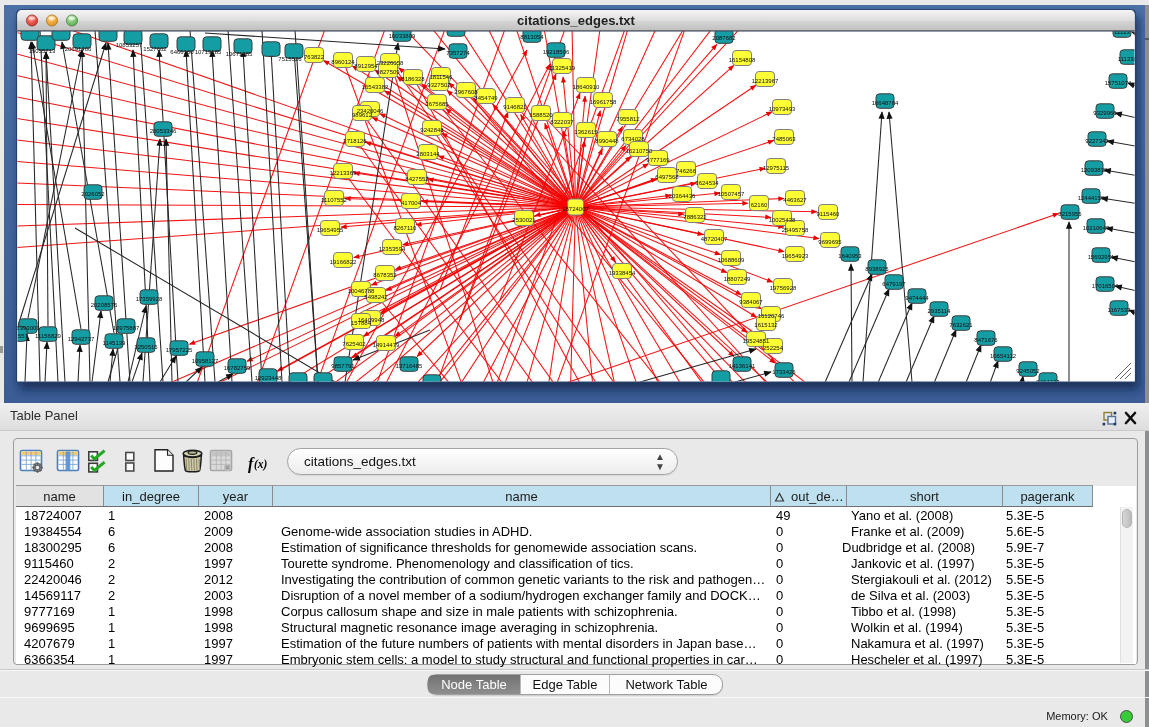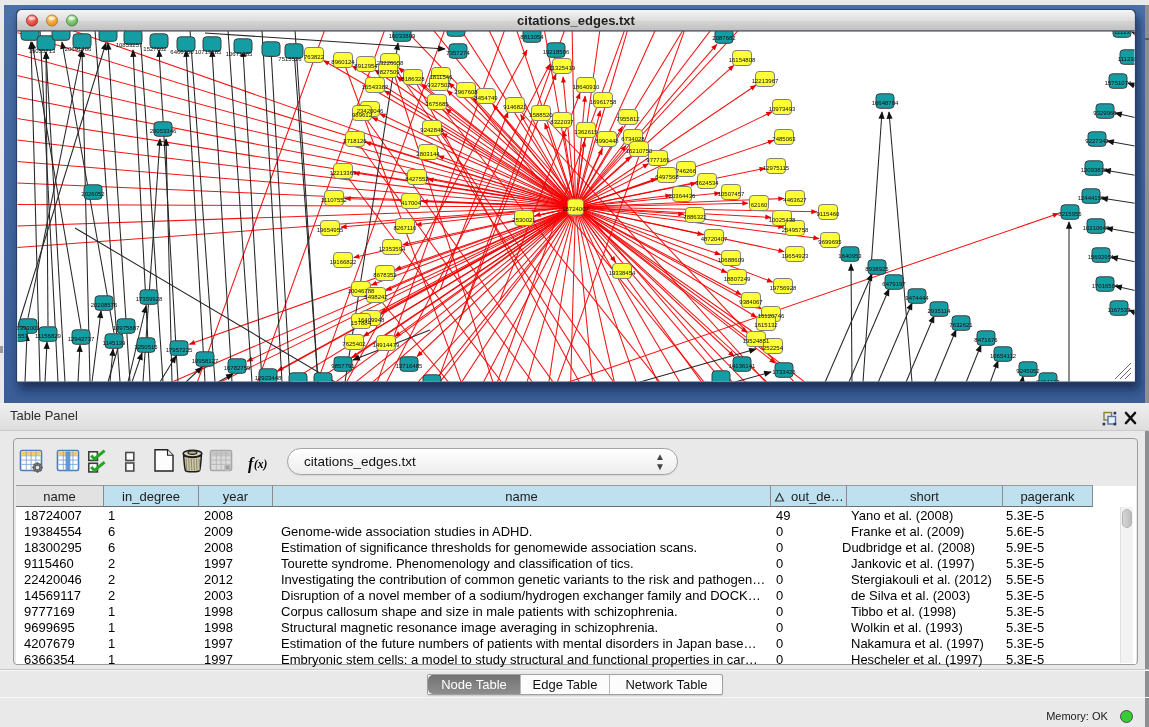--- a/index.html
+++ b/index.html
@@ -18,21 +18,21 @@
  border-bottom:1px solid #6f6f6f;border-right:1px solid #8b8b8b;
  font-size:13px;color:#1c1c1c;text-align:center;line-height:21px}
 #whitebody{position:absolute;left:16px;top:507px;width:1120px;height:157px;background:#fff}
 #whitecorner{position:absolute;left:1093px;top:486px;width:43px;height:21px;background:#fff}
 .tr{position:absolute;left:0;width:1136px;height:16px;font-size:13px;color:#000}
 .tr span{position:absolute;top:1px;white-space:pre}
 #sbtrack{position:absolute;left:1120px;top:507px;width:13px;height:156px;background:#f2f2f2;border-left:1px solid #e0e0e0}
 #sbthumb{position:absolute;left:1121.5px;top:509px;width:10px;height:19px;background:linear-gradient(90deg,#d6d6d6,#bdbdbd);border:1px solid #b3b3b3;border-radius:5px}
 #groove1{position:absolute;left:0;top:669px;width:1149px;height:2px;background:#c9c9c9;border-bottom:1px solid #f8f8f8}
 #tabs{position:absolute;left:427px;top:674px;width:296px;height:21px;border:1px solid #9f9f9f;
- border-radius:2px;background:#fcfcfc;box-shadow:0 1px 1px rgba(0,0,0,0.12)}
+ border-radius:10px;background:#fcfcfc;box-shadow:0 1px 1px rgba(0,0,0,0.12)}
 #tabs div{position:absolute;top:0;height:19px;font-size:13px;line-height:19px;text-align:center;color:#111}
 #tabs .sel{background:linear-gradient(#737373,#8e8e8e);color:#fff;border-radius:5px 0 0 5px}
 #groove2{position:absolute;left:0;top:697px;width:1149px;height:1px;background:#d9d9d9;border-bottom:1px solid #f6f6f6}
 #mem{position:absolute;left:1040px;top:710px;width:74px;text-align:center;font-size:11px;color:#1a1a1a}
 #memdot{position:absolute;left:1120px;top:710px;width:13px;height:13px;border-radius:50%;
  background:#38cb38;border:1.5px solid #4c4c4c}
 #rstrip{position:absolute;left:1145px;top:5px;width:4px;height:722px;background:#8d8f91}
 #rstrip .n{position:absolute;left:0;top:33px;width:4px;height:2px;background:#5a5a5a}
 </style></head>
 <body>
@@ -715,21 +715,21 @@
     <span style="left:851px">Franke et al. (2009)</span>
     <span style="left:1006px">5.6E-5</span>
   </div>
 <div class="tr" style="top:539px">
     <span style="left:24px">18300295</span>
     <span style="left:108px">6</span>
     <span style="left:204px">2008</span>
     <span style="left:281px">Estimation of significance thresholds for genomewide association scans.</span>
     <span style="left:776px">0</span>
     <span style="left:842px">Dudbridge et al. (2008)</span>
-    <span style="left:1006px">5.9E-5</span>
+    <span style="left:1006px">5.9E-7</span>
   </div>
 <div class="tr" style="top:555px">
     <span style="left:24px">9115460</span>
     <span style="left:108px">2</span>
     <span style="left:204px">1997</span>
     <span style="left:281px">Tourette syndrome. Phenomenology and classification of tics.</span>
     <span style="left:776px">0</span>
     <span style="left:851px">Jankovic et al. (1997)</span>
     <span style="left:1006px">5.3E-5</span>
   </div>
@@ -759,21 +759,21 @@
     <span style="left:776px">0</span>
     <span style="left:851px">Tibbo et al. (1998)</span>
     <span style="left:1006px">5.3E-5</span>
   </div>
 <div class="tr" style="top:619px">
     <span style="left:24px">9699695</span>
     <span style="left:108px">1</span>
     <span style="left:204px">1998</span>
     <span style="left:281px">Structural magnetic resonance image averaging in schizophrenia.</span>
     <span style="left:776px">0</span>
-    <span style="left:851px">Wolkin et al. (1993)</span>
+    <span style="left:851px">Wolkin et al. (1994)</span>
     <span style="left:1006px">5.3E-5</span>
   </div>
 <div class="tr" style="top:635px">
     <span style="left:24px">4207679</span>
     <span style="left:108px">1</span>
     <span style="left:204px">1997</span>
     <span style="left:281px">Estimation of the future numbers of patients with mental disorders in Japan base…</span>
     <span style="left:776px">0</span>
     <span style="left:851px">Nakamura et al. (1997)</span>
     <span style="left:1006px">5.3E-5</span>

